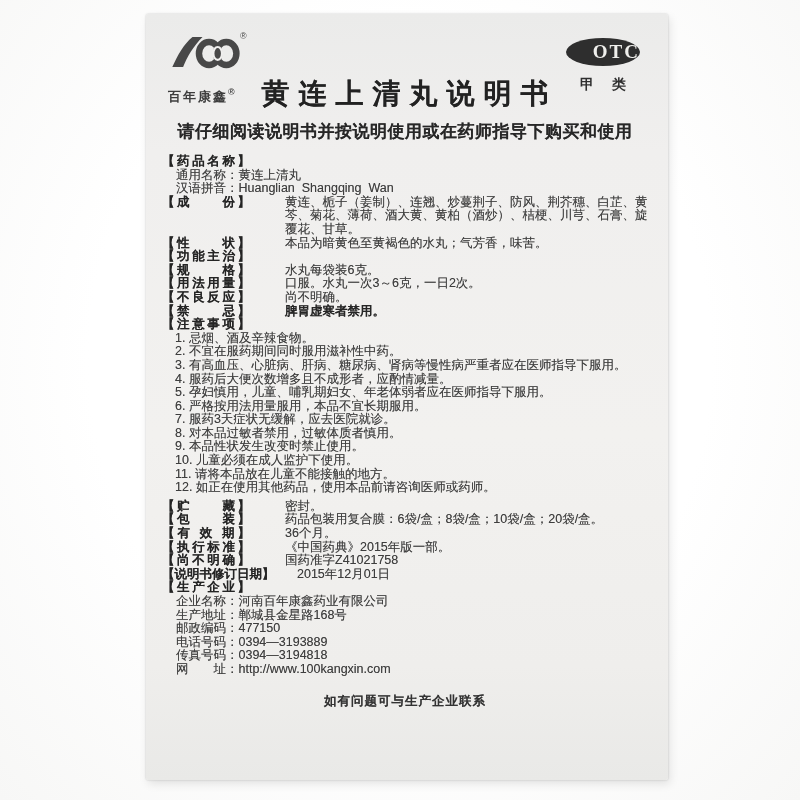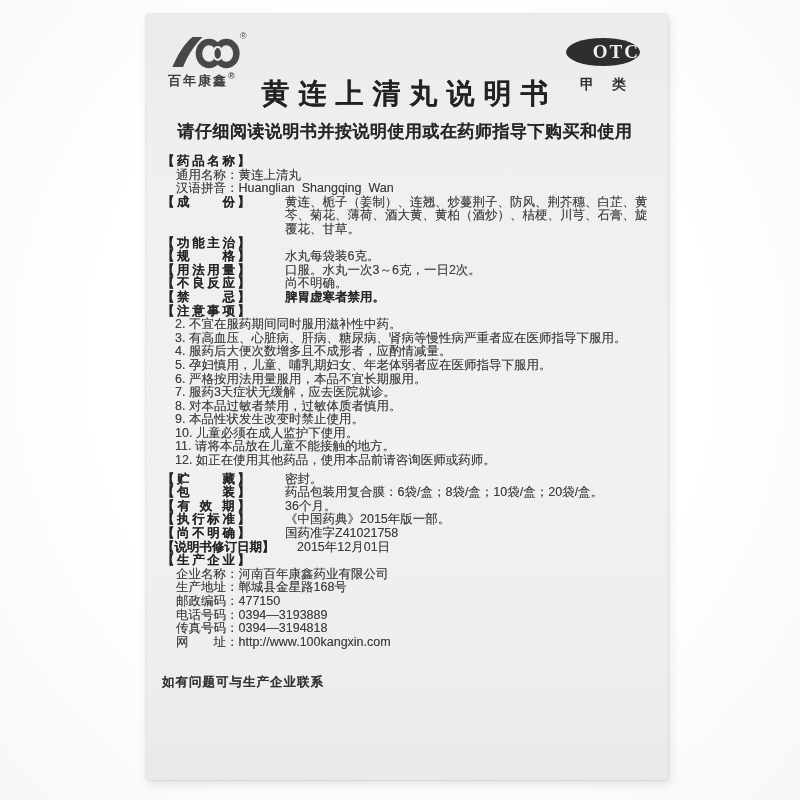--- a/index.html
+++ b/index.html
@@ -19,21 +19,21 @@
     background:linear-gradient(180deg,#ebebea 0%, #f0efee 18%, #f2f1ef 55%, #efeeec 85%, #e9e9e7 100%);
     box-shadow:0 0 2px rgba(0,0,0,.22), 2px 4px 10px rgba(0,0,0,.10);
     border-radius:2px;
   }
   .content{padding:0 20px 0 16px;}
   
   .hdr{position:relative;height:56px;}
   .logo{position:absolute;left:6px;top:20px;line-height:1;}
   .logo-mark{position:relative;display:inline-block;}
   .logo .reg{font-size:9px;color:#4a4a4a;vertical-align:top;position:relative;top:-2px;}
-  .logo-name{font-size:13px;font-weight:bold;color:#3d3d3d;letter-spacing:2px;margin-top:1px;}
+  .logo-name{font-size:13px;font-weight:bold;color:#3d3d3d;letter-spacing:2px;margin-top:17px;}
   .otc{position:absolute;right:8px;top:24px;text-align:center;}
   .otc-oval{
     display:inline-block;width:74px;height:28px;line-height:28px;
     background:#2e2e2e;color:#efefec;border-radius:50%;
     font-family:"Liberation Serif", serif;font-weight:bold;font-size:19px;letter-spacing:2px;text-align:right;
   }
   .otc-class{font-size:14px;font-weight:bold;color:#2f2f2f;letter-spacing:7px;margin-top:10px;text-indent:7px;}
   .title{
     margin-top:8px;text-align:center;
     font-size:28px;line-height:32px;font-weight:bold;color:#222;
@@ -58,21 +58,21 @@
     text-shadow:0 0 .5px rgba(36,36,36,.6);
   }
   .w88{width:88px;text-align:justify;text-align-last:justify;white-space:normal;}
   .w100{width:100px;}
   .txt{flex:1;min-width:0;margin-left:35px;}
   .txt-bold{font-weight:bold;color:#262626;}
   .sub{padding-left:14px;white-space:pre-wrap;}
   .note{padding-left:13px;}
   .gap-s{margin-top:5px;justify-content:space-between;}
   .footer-note{
-    margin-top:27px;
+    margin-top:18px;text-align:center;
     font-size:12.5px;font-weight:bold;color:#333;letter-spacing:1px;
     text-shadow:0 0 .5px rgba(51,51,51,.6);
   }
 </style>
 </head>
 <body>
 
 <div class="stage">
   <div class="paper">
     <div class="content">
@@ -104,20 +104,24 @@
           <span class="lbl w88">【药品名称】</span>
         </div>
         <div class="sub">通用名称：黄连上清丸</div>
         <div class="sub">汉语拼音：Huanglian  Shangqing  Wan</div>
 
         <div class="row">
           <span class="lbl w88">【成　　份】</span>
           <span class="txt">黄连、栀子（姜制）、连翘、炒蔓荆子、防风、荆芥穗、白芷、黄芩、菊花、薄荷、酒大黄、黄柏（酒炒）、桔梗、川芎、石膏、旋覆花、甘草。</span>
         </div>
 
+        <div class="row">
+          <span class="lbl w88">【性　　状】</span>
+          <span class="txt">本品为暗黄色至黄褐色的水丸；气芳香，味苦。</span>
+        </div>
 
         <div class="row">
           <span class="lbl w88">【功能主治】</span>
         </div>
 
         <div class="row">
           <span class="lbl w88">【规　　格】</span>
           <span class="txt">水丸每袋装6克。</span>
         </div>
 
@@ -132,20 +136,21 @@
         </div>
 
         <div class="row">
           <span class="lbl w88">【禁　　忌】</span>
           <span class="txt txt-bold">脾胃虚寒者禁用。</span>
         </div>
 
         <div class="row">
           <span class="lbl w88">【注意事项】</span>
         </div>
+        <div class="note">1. 忌烟、酒及辛辣食物。</div>
         <div class="note">2. 不宜在服药期间同时服用滋补性中药。</div>
         <div class="note">3. 有高血压、心脏病、肝病、糖尿病、肾病等慢性病严重者应在医师指导下服用。</div>
         <div class="note">4. 服药后大便次数增多且不成形者，应酌情减量。</div>
         <div class="note">5. 孕妇慎用，儿童、哺乳期妇女、年老体弱者应在医师指导下服用。</div>
         <div class="note">6. 严格按用法用量服用，本品不宜长期服用。</div>
         <div class="note">7. 服药3天症状无缓解，应去医院就诊。</div>
         <div class="note">8. 对本品过敏者禁用，过敏体质者慎用。</div>
         <div class="note">9. 本品性状发生改变时禁止使用。</div>
         <div class="note">10. 儿童必须在成人监护下使用。</div>
         <div class="note">11. 请将本品放在儿童不能接触的地方。</div>

